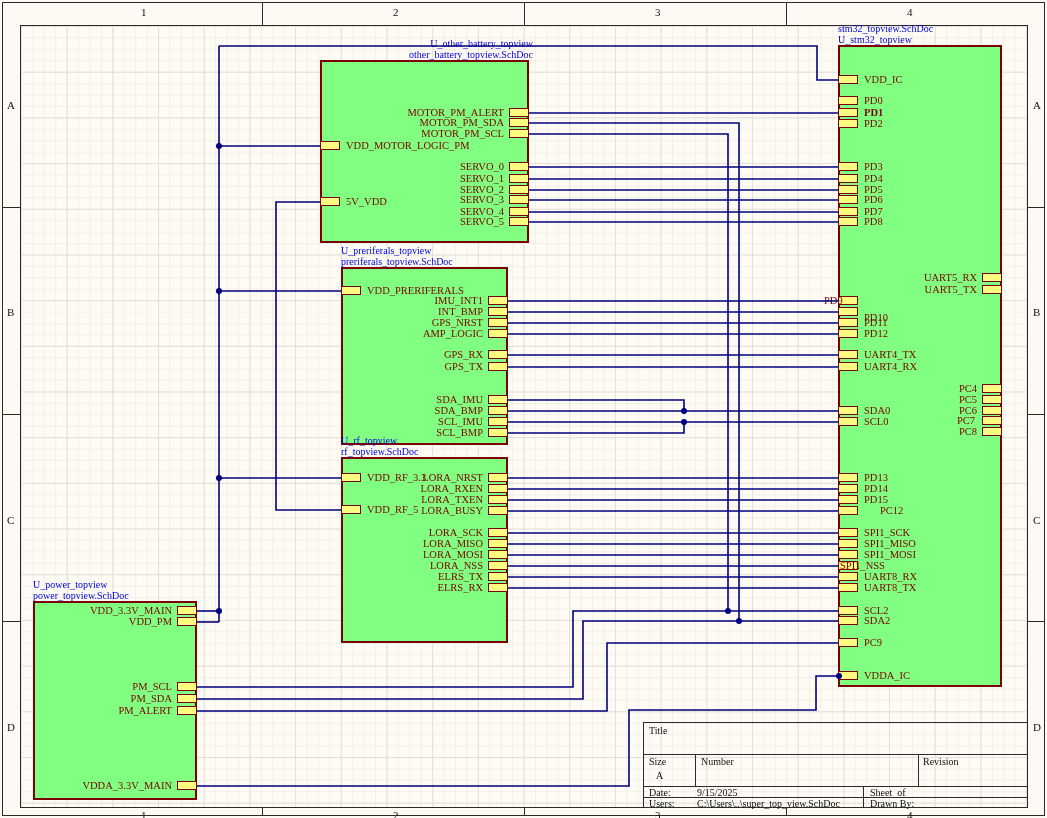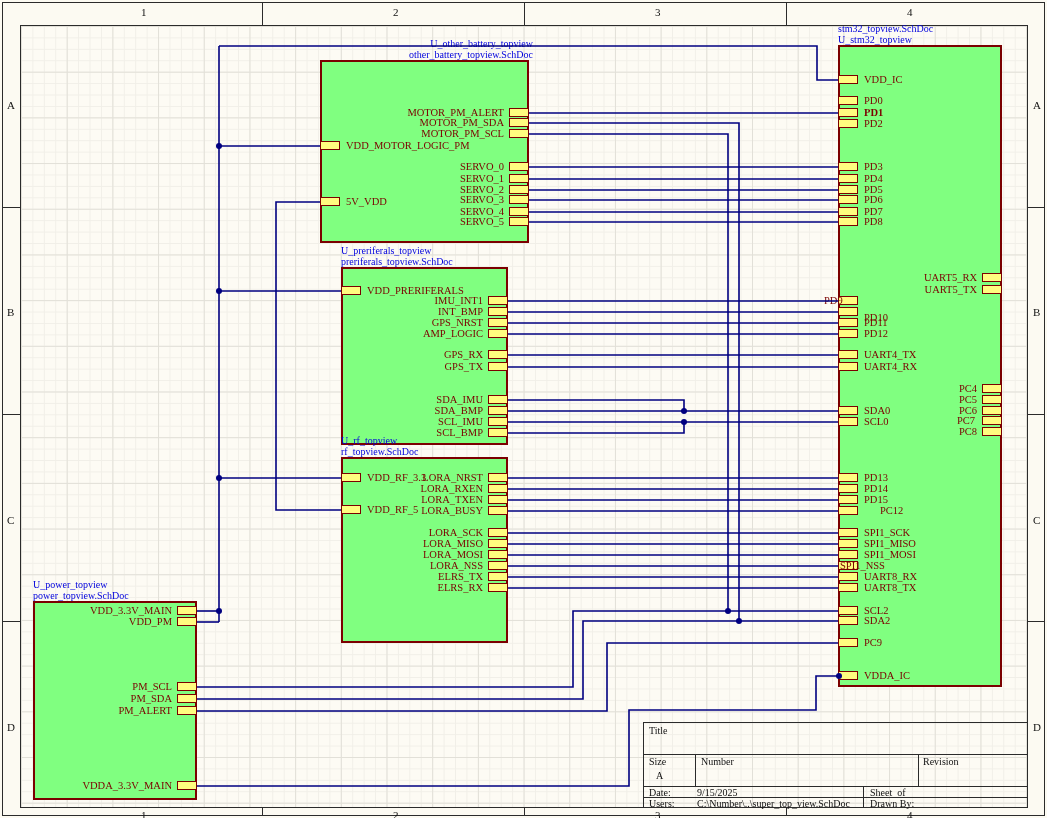--- a/index.html
+++ b/index.html
@@ -269,21 +269,21 @@
     <div class="fline" style="left:863px;top:786px;width:1px;height:22px"></div>
     <div class="tb-label" style="left:649px;top:726px">Title</div>
     <div class="tb-label" style="left:649px;top:757px">Size</div>
     <div class="tb-label" style="left:656px;top:771px">A</div>
     <div class="tb-label" style="left:701px;top:757px">Number</div>
     <div class="tb-label" style="left:923px;top:757px">Revision</div>
     <div class="tb-label" style="left:649px;top:788px">Date:</div>
     <div class="tb-label" style="left:697px;top:788px">9/15/2025</div>
     <div class="tb-label" style="left:870px;top:788px">Sheet  of</div>
     <div class="tb-label" style="left:649px;top:799px">Users:</div>
-    <div class="tb-label" style="left:697px;top:799px">C:\Number\..\super_top_view.SchDoc</div>
+    <div class="tb-label" style="left:697px;top:799px">C:\Users\..\super_top_view.SchDoc</div>
     <div class="tb-label" style="left:870px;top:799px">Drawn By:</div>
   </div>
 
   <div id="outer-rect"></div>
   <div class="fline" style="left:262px;top:2px;width:1px;height:23px"></div>
   <div class="fline" style="left:524px;top:2px;width:1px;height:23px"></div>
   <div class="fline" style="left:786px;top:2px;width:1px;height:23px"></div>
   <div class="fline" style="left:262px;top:808px;width:1px;height:8px"></div>
   <div class="fline" style="left:524px;top:808px;width:1px;height:8px"></div>
   <div class="fline" style="left:786px;top:808px;width:1px;height:8px"></div>

